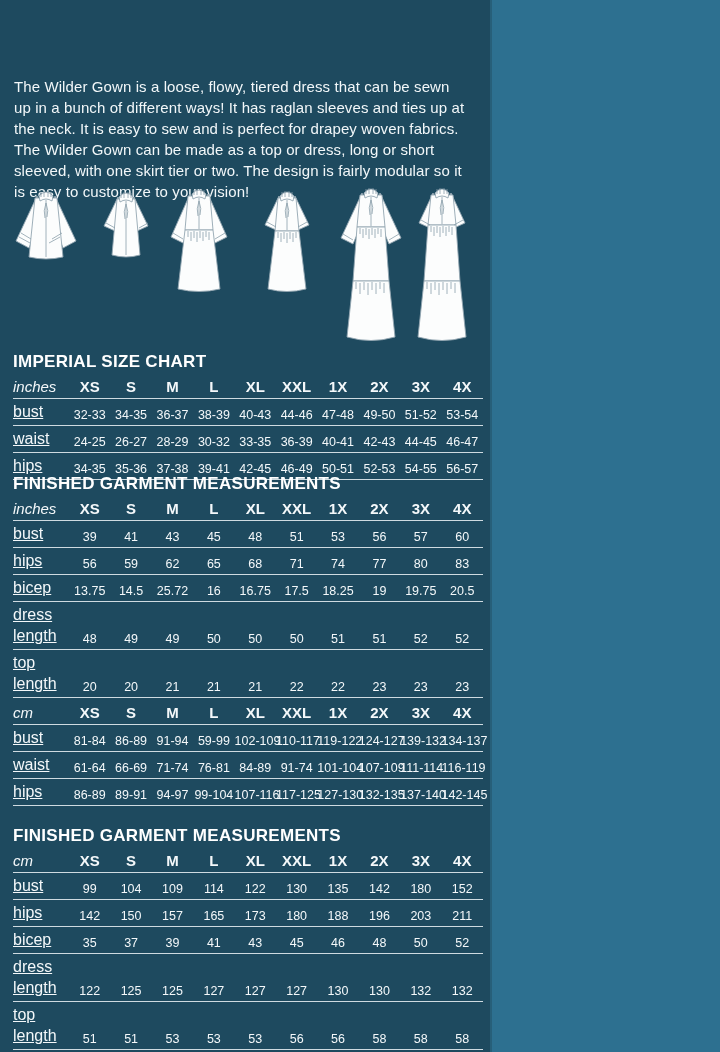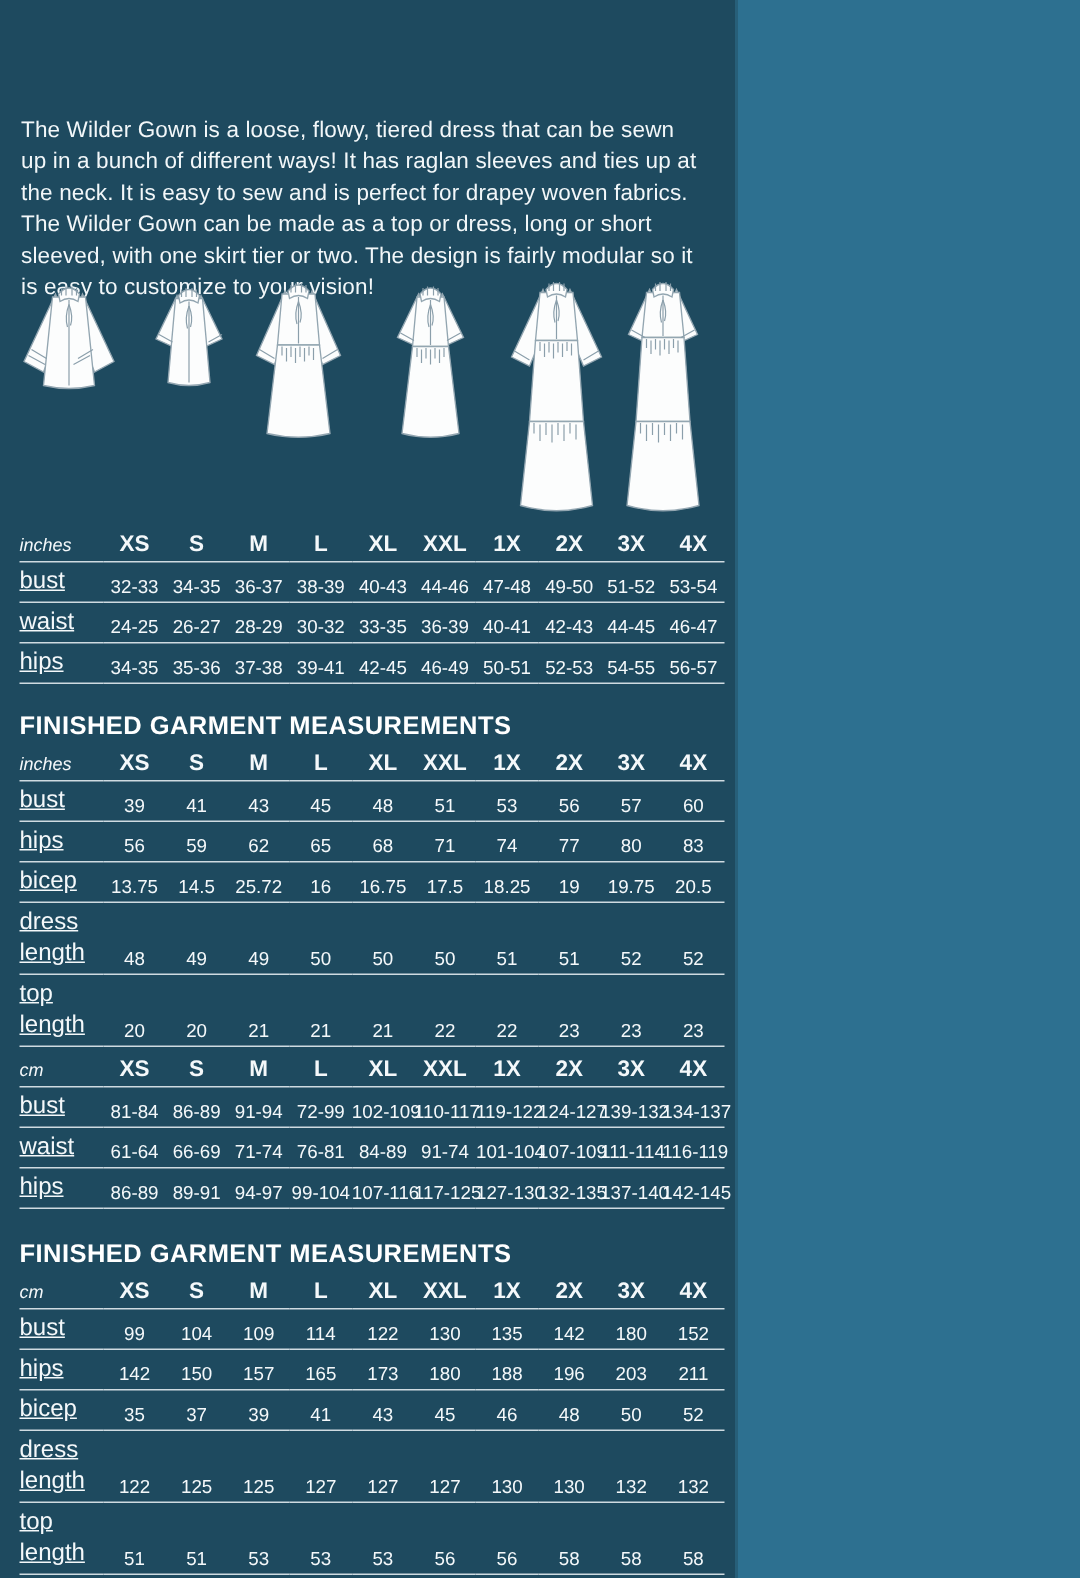--- a/index.html
+++ b/index.html
@@ -12,21 +12,21 @@
   .intro { position:absolute; left:14px; top:76px; width:452px; font-size:15px; line-height:21px; color:#f2f7f9; letter-spacing:0.1px; }
 
   .garment { position:absolute; }
   .garment svg { display:block; }
 
   .chart-section { position:absolute; left:13px; width:472px; }
   .chart-title { font-size:17px; font-weight:bold; letter-spacing:0.3px; color:#fff; margin-bottom:4px; }
   table.size-table { width:470px; border-collapse:collapse; table-layout:fixed; }
   table.size-table th, table.size-table td { border-bottom:1px solid rgba(238,245,248,0.85); padding:2px 0 3px 0; color:#f4f8fa; }
   table.size-table th { font-size:15px; font-weight:bold; text-align:center; }
-  table.size-table th.unit { font-style:italic; font-weight:normal; text-align:left; font-size:12px; }
+  table.size-table th.unit { font-style:italic; font-weight:normal; text-align:left; font-size:15px; }
   table.size-table td { font-size:12.5px; text-align:center; white-space:nowrap; vertical-align:bottom; }
   table.size-table td.rowlabel { font-size:16px; text-align:left; white-space:normal; text-decoration:underline; line-height:21px; padding-right:2px;margin-top:12px; }
   table.size-table col.lbl { width:56px; }
 </style>
 </head>
 <body>
 
 <div class="page">
 
   <div class="sidebar">
@@ -150,20 +150,21 @@
           <path d="M40,14 q-3,8 -1,15 M40,14 q3,8 1,14"></path>
           <path d="M35,3 v5 M38,2 v6 M42,2 v6 M45,3 v5"></path>
           <path d="M29,40 v6 M32,41 v9 M35,40 v7 M38,41 v10 M41,40 v7 M44,41 v9 M47,40 v6 M50,41 v8"></path>
           <path d="M25,96 v7 M29,97 v11 M33,96 v8 M37,97 v12 M41,96 v8 M45,97 v11 M49,96 v7 M53,97 v10"></path>
           <path d="M19,34 l9,5 M61,34 l-9,5"></path>
         </g>
       </svg>
     </div>
 
     <section class="chart-section" style="top:352px;">
+      <div class="chart-title">IMPERIAL SIZE CHART</div>
       <table class="size-table">
           <colgroup>
             <col class="lbl">
             <col>
             <col>
             <col>
             <col>
             <col>
             <col>
             <col>
@@ -360,21 +361,21 @@
               <th>3X</th>
               <th>4X</th>
             </tr>
           </thead>
           <tbody>
             <tr>
               <td class="rowlabel">bust</td>
               <td>81-84</td>
               <td>86-89</td>
               <td>91-94</td>
-              <td>72-99</td>
+              <td>59-99</td>
               <td>102-109</td>
               <td>110-117</td>
               <td>119-122</td>
               <td>124-127</td>
               <td>139-132</td>
               <td>134-137</td>
             </tr>
             <tr>
               <td class="rowlabel">waist</td>
               <td>61-64</td>

